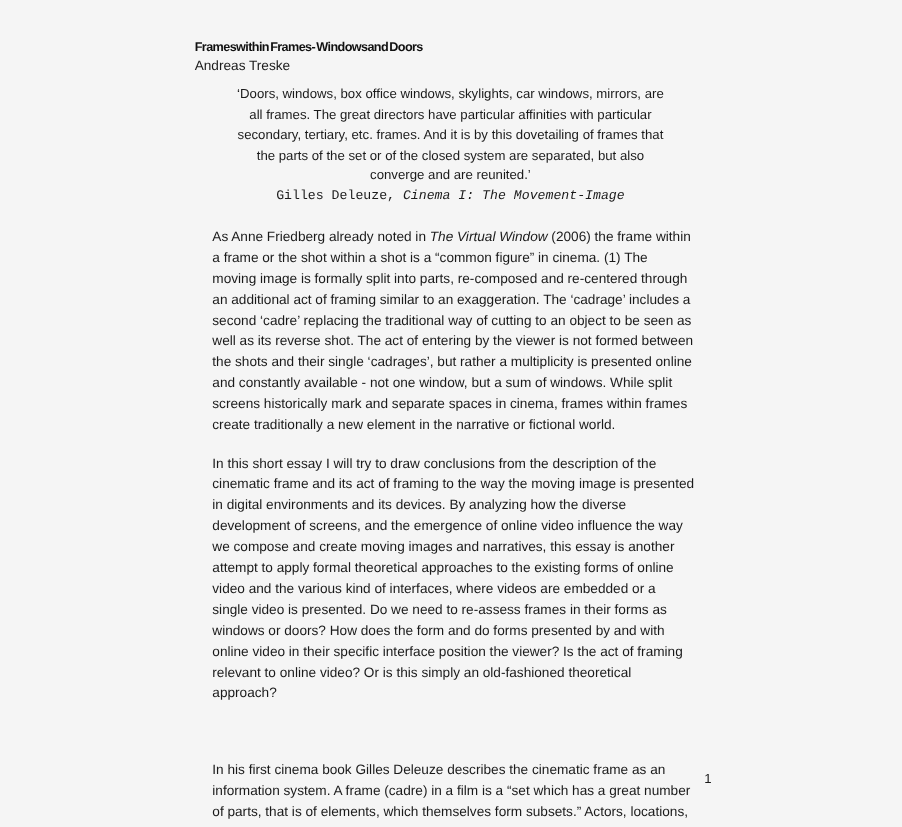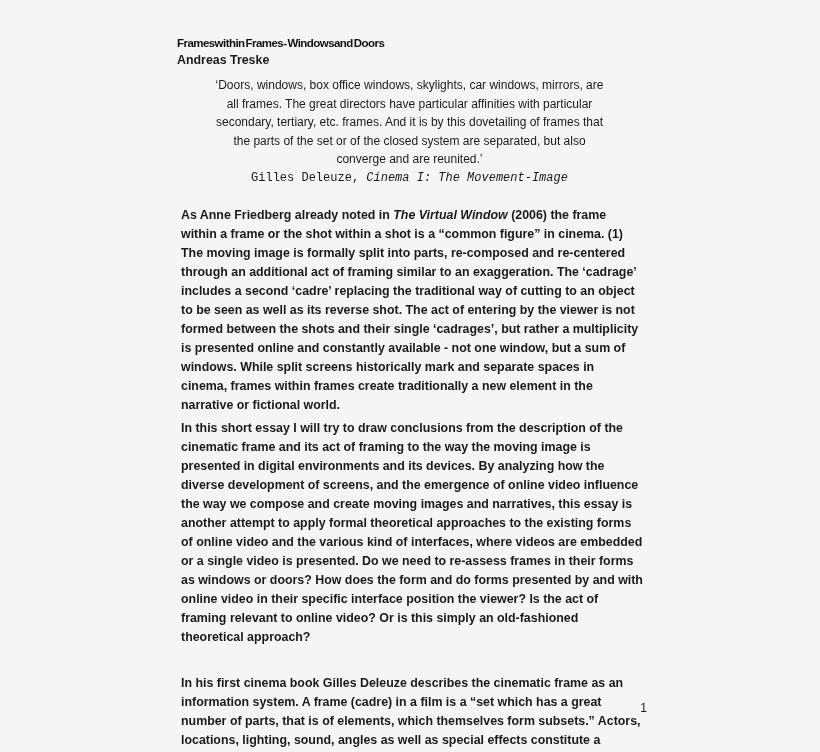--- a/index.html
+++ b/index.html
@@ -35,21 +35,21 @@
     line-height: 15px;
     letter-spacing: -0.55px;
     word-spacing: -1.6px;
     color: #111;
     margin: 0;
     white-space: nowrap;
   }
 
   .doc-author {
     font-size: 12.4px;
-    font-weight: bold;
+    font-weight: normal;
     line-height: 18px;
     color: #1a1a1a;
     margin: 0 0 0 0;
   }
 
   .quote-block {
     margin-left: 35px;
     margin-top: 7px;
     font-size: 12px;
     line-height: 18.6px;
@@ -71,22 +71,21 @@
   }
 
   .body-block {
     margin-top: 18px;
     font-size: 12.4px;
     line-height: 19px;
     color: #1a1a1a;
   }
 
   .body-block p {
-    margin: 4px;
-    font-weight: bold;
+    margin: 16px;
   }
 
   .para-gap {
     height: 19px;
   }
 
   .ital {
     font-style: italic;
   }
 

